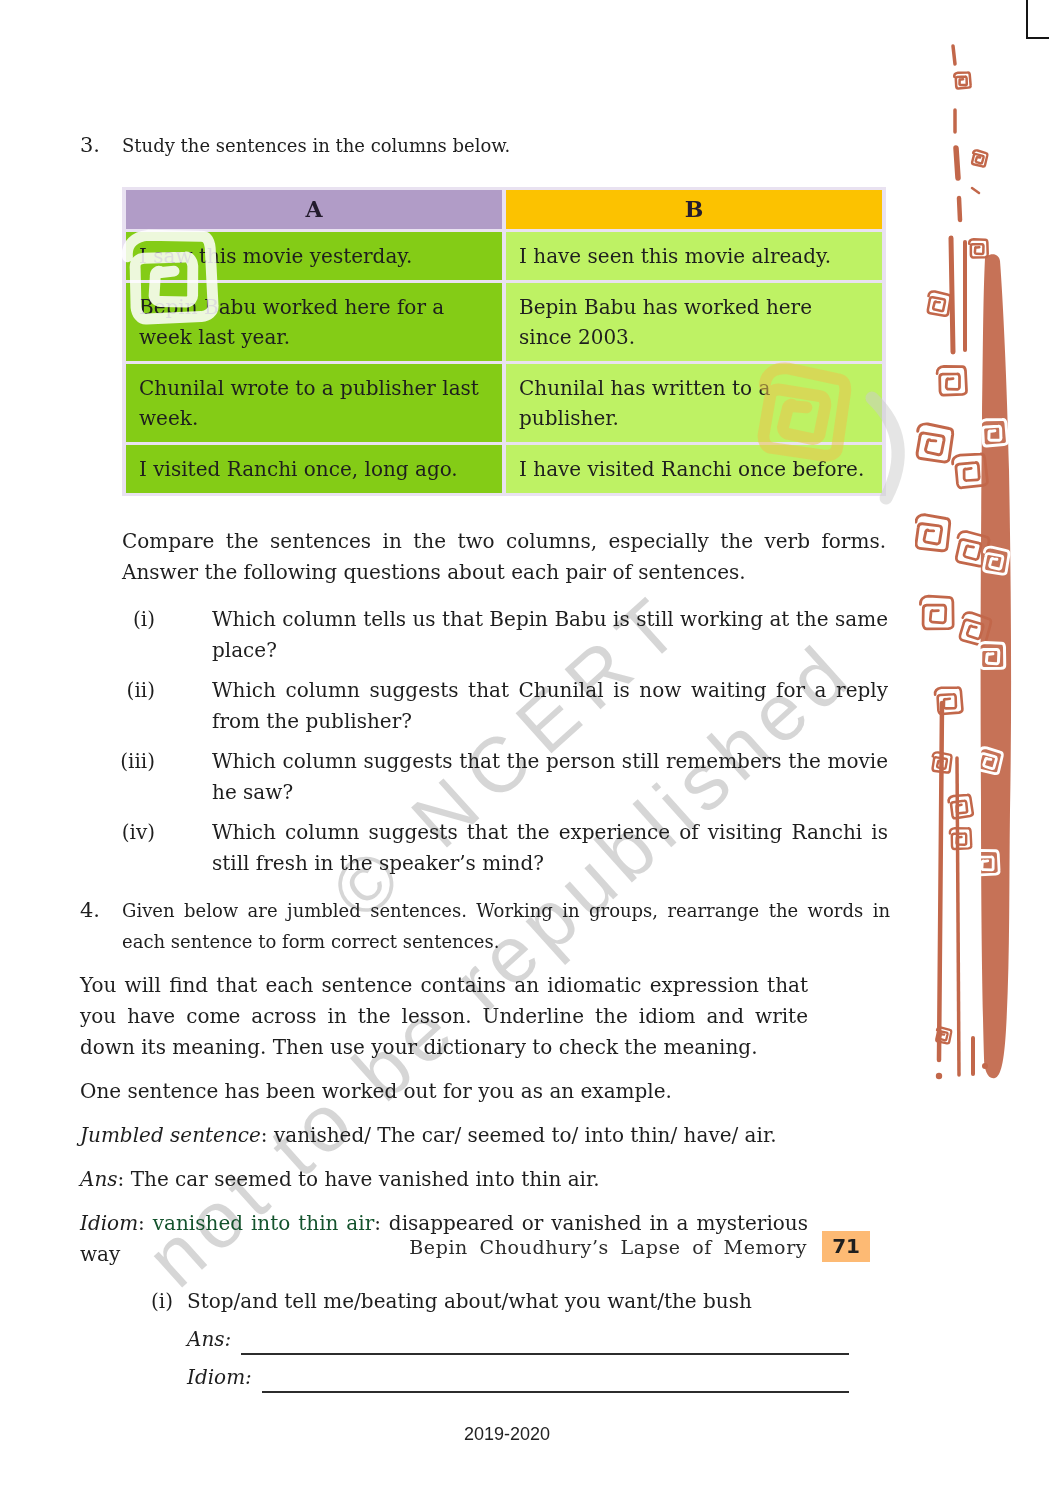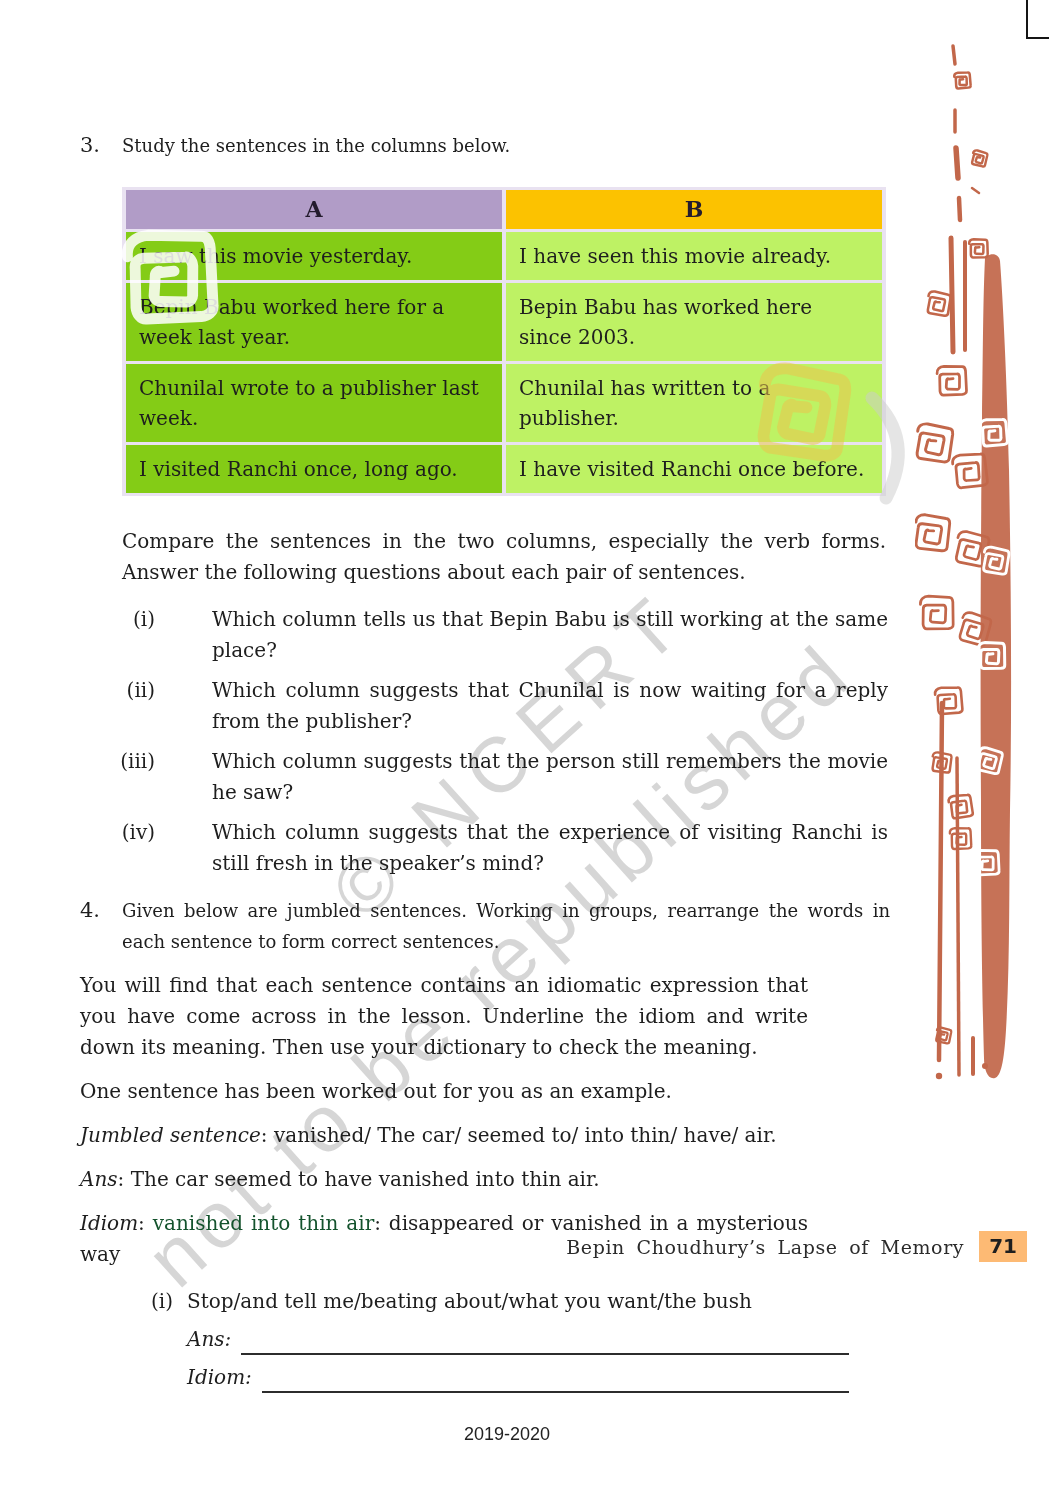--- a/index.html
+++ b/index.html
@@ -50,21 +50,21 @@
   .idiom-link{color:#14532d;}
 
   .jumble{display:grid;grid-template-columns:107px 1fr;margin-top:16px;}
   .j-label{text-align:right;padding-right:14px;}
   .j-body{width:662px;}
   .blank-row{display:flex;align-items:flex-end;margin-top:7px;}
   .blank-row .lbl{font-style:italic;flex:0 0 auto;margin-right:10px;}
   .blank-line{flex:1 1 auto;border-bottom:2px solid #2c2c2c;height:24px;}
 
   
-  .footer{position:absolute;top:1231px;left:0;width:1027px;z-index:2;
+  .footer{position:absolute;top:1231px;left:0;width:870px;z-index:2;
           display:flex;justify-content:flex-end;align-items:center;gap:15px;}
   .chapter{font-size:19px;letter-spacing:.6px;word-spacing:5px;color:#2b2b2b;}
   .badge{background:#fdba74;color:#1f1f1f;font-family:"DejaVu Sans","Liberation Sans",sans-serif;
          font-weight:bold;font-size:20px;padding:3px 10px 4px;}
   .year{position:absolute;top:1424px;left:0;width:1014px;text-align:center;z-index:2;
         font-family:"Liberation Sans","DejaVu Sans",sans-serif;font-size:18px;color:#222;}
 </style>
 </head>
 <body>
 

